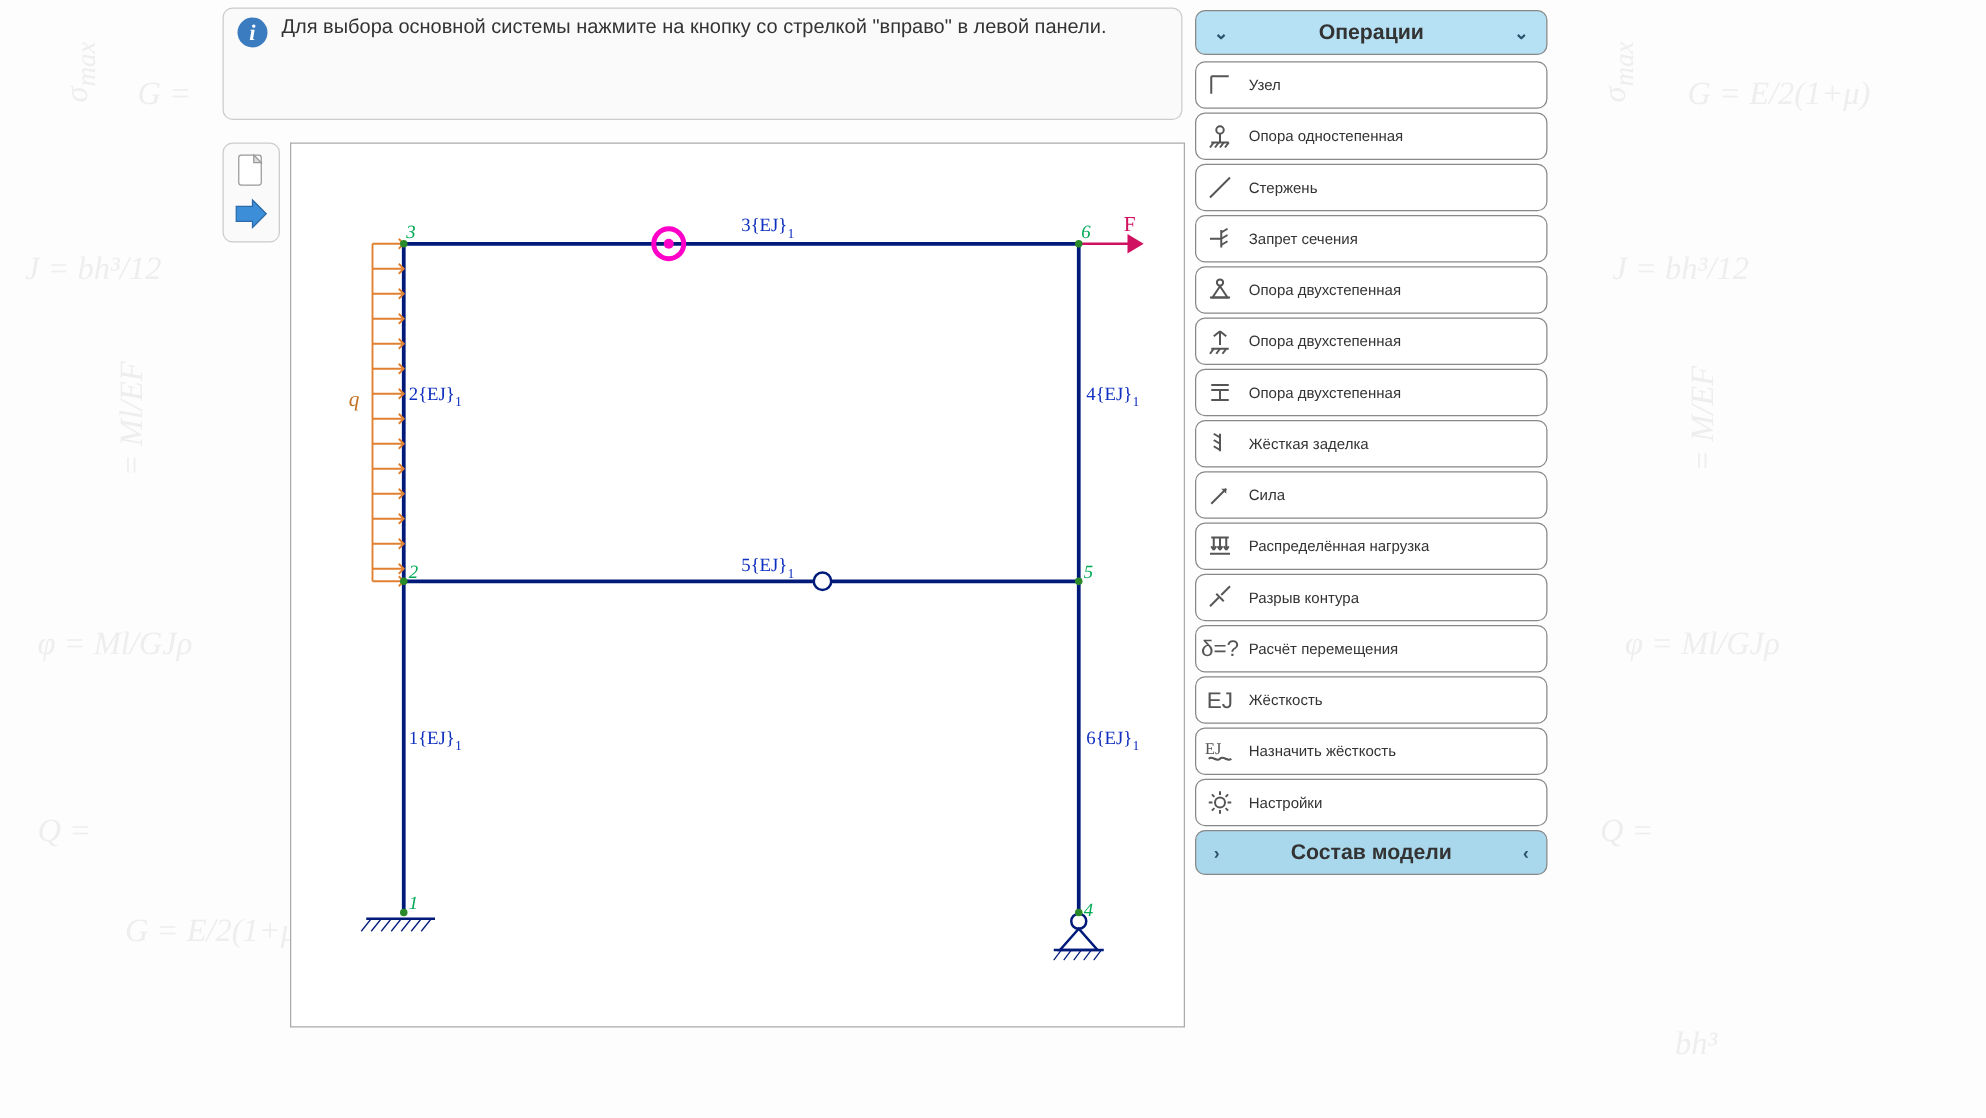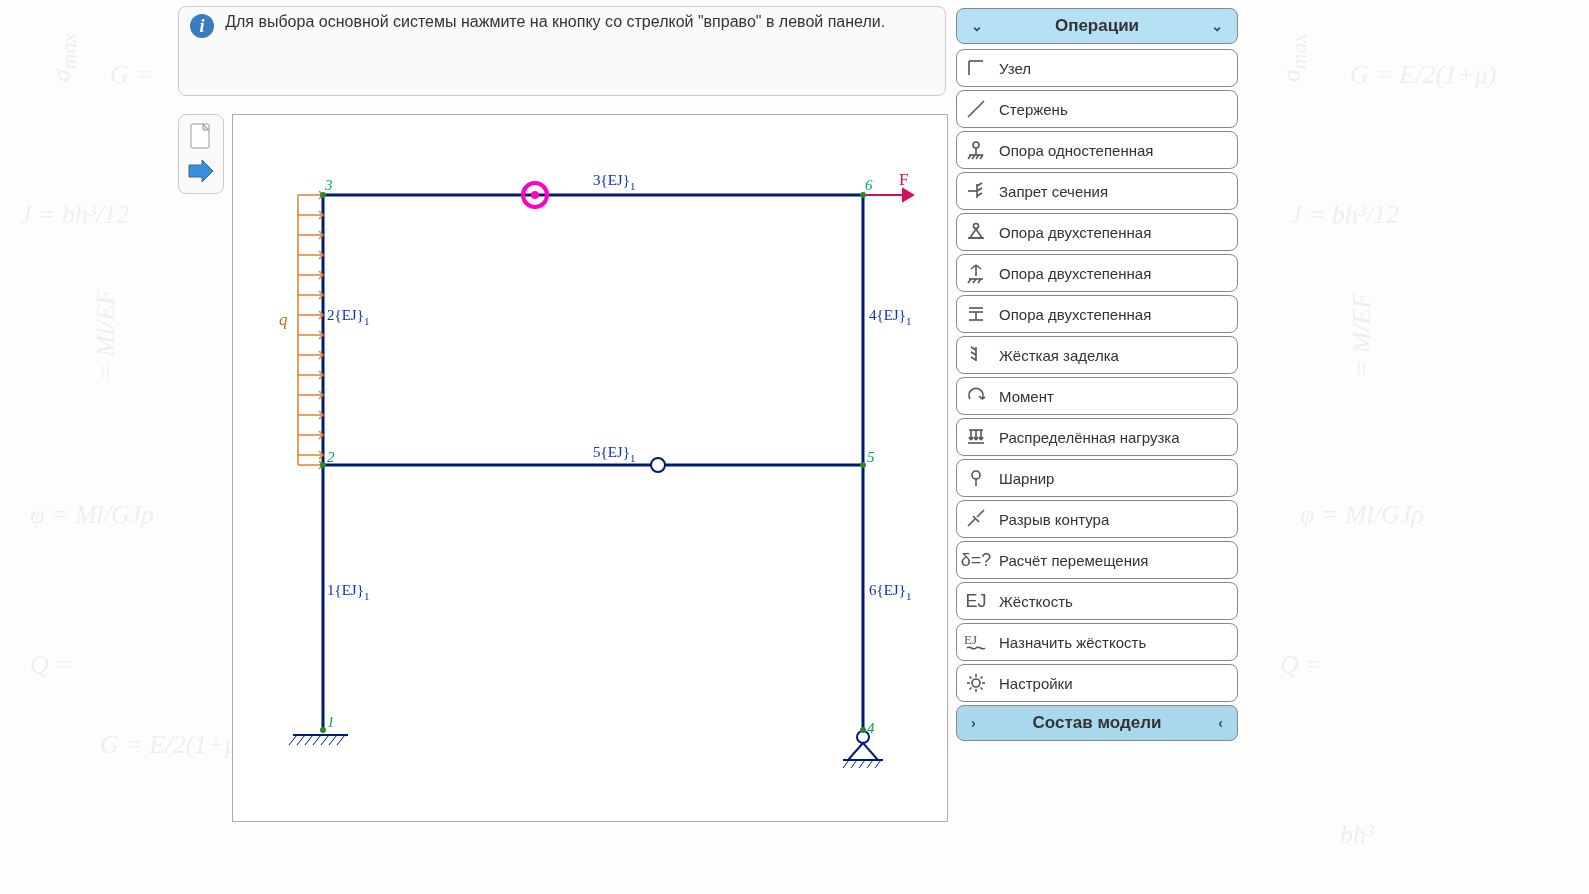--- a/index.html
+++ b/index.html
@@ -22,21 +22,21 @@
 .canvas-wrap svg{width:100%;height:100%;}
 
 
 .rpanel{position:absolute;left:956px;top:8px;width:282px;}
 .panel-hdr{height:34px;border:1px solid #888;border-radius:8px;background:#b6e0f3;display:flex;align-items:center;justify-content:center;font-weight:bold;font-size:17px;position:relative;cursor:pointer;margin-bottom:5px;}
 .panel-hdr.sec{background:#a9d8ec;}
 .chev{position:absolute;font-size:14px;color:#2b506b;}
 .chev.l{left:14px;} .chev.r{right:14px;}
 .op-btn{height:36px;border:1px solid #888;border-radius:8px;background:#fff;margin-bottom:3px;display:flex;align-items:center;cursor:pointer;padding:0 6px;}
 .op-icon{width:26px;height:26px;display:flex;align-items:center;justify-content:center;font-size:18px;color:#555;margin-right:10px;flex:0 0 26px;}
-.op-label{font-size:15px;color:#333;}
+.op-label{font-size:12px;color:#333;}
 
 .beam{stroke:#001a7a;stroke-width:3;fill:none;}
 .node-dot{fill:#2a8a2a;}
 .node-lbl{font:italic 15px "Times New Roman";fill:#0a5;}
 .ej-lbl{font:15px "Times New Roman";fill:#1030c0;}
 .ej-lbl .br{fill:#1030c0;}
 .hinge{fill:#fff;stroke:#001a7a;stroke-width:2;}
 .dist{stroke:#e08030;stroke-width:1.5;fill:none;}
 .dist-lbl{font:italic 17px "Times New Roman";fill:#c07020;}
 .force{stroke:#d01060;stroke-width:2;fill:#d01060;}
@@ -206,42 +206,42 @@
             <svg width="22" height="22">
               <line x1="4" y1="18" x2="4" y2="4" stroke="#555" stroke-width="1.6" fill="none"></line>
               <line x1="4" y1="4" x2="18" y2="4" stroke="#555" stroke-width="1.6" fill="none"></line>
             </svg>
           </span>
           <span class="op-label">Узел</span>
         </div>
         <div class="op-btn">
           <span class="op-icon">
             <svg width="22" height="22">
-              <line x1="3" y1="19" x2="19" y2="3" stroke="#555" stroke-width="1.6" fill="none"></line>
-            </svg>
-          </span>
-          <span class="op-label">Стержень</span>
-        </div>
-        <div class="op-btn">
-          <span class="op-icon">
-            <svg width="22" height="22">
               <circle cx="11" cy="6" r="3" stroke="#555" stroke-width="1.6" fill="none"></circle>
               <line x1="11" y1="9" x2="11" y2="16" stroke="#555" stroke-width="1.6" fill="none"></line>
               <line x1="4" y1="16" x2="18" y2="16" stroke="#555" stroke-width="1.6" fill="none"></line>
               <line x1="6" y1="16" x2="3" y2="20" stroke="#555" stroke-width="1.6" fill="none"></line>
               <line x1="10" y1="16" x2="7" y2="20" stroke="#555" stroke-width="1.6" fill="none"></line>
               <line x1="14" y1="16" x2="11" y2="20" stroke="#555" stroke-width="1.6" fill="none"></line>
               <line x1="18" y1="16" x2="15" y2="20" stroke="#555" stroke-width="1.6" fill="none"></line>
             </svg>
           </span>
           <span class="op-label">Опора одностепенная</span>
         </div>
         <div class="op-btn">
           <span class="op-icon">
             <svg width="22" height="22">
+              <line x1="3" y1="19" x2="19" y2="3" stroke="#555" stroke-width="1.6" fill="none"></line>
+            </svg>
+          </span>
+          <span class="op-label">Стержень</span>
+        </div>
+        <div class="op-btn">
+          <span class="op-icon">
+            <svg width="22" height="22">
               <line x1="3" y1="11" x2="12" y2="11" stroke="#555" stroke-width="1.6" fill="none"></line>
               <line x1="12" y1="4" x2="12" y2="18" stroke="#555" stroke-width="1.6" fill="none"></line>
               <line x1="12" y1="6" x2="17" y2="3" stroke="#555" stroke-width="1.6" fill="none"></line>
               <line x1="12" y1="11" x2="17" y2="8" stroke="#555" stroke-width="1.6" fill="none"></line>
               <line x1="12" y1="16" x2="17" y2="13" stroke="#555" stroke-width="1.6" fill="none"></line>
             </svg>
           </span>
           <span class="op-label">Запрет сечения</span>
         </div>
         <div class="op-btn">
@@ -286,49 +286,40 @@
               <line x1="11" y1="6" x2="6" y2="3" stroke="#555" stroke-width="1.6" fill="none"></line>
               <line x1="11" y1="11" x2="6" y2="8" stroke="#555" stroke-width="1.6" fill="none"></line>
               <line x1="11" y1="16" x2="6" y2="13" stroke="#555" stroke-width="1.6" fill="none"></line>
             </svg>
           </span>
           <span class="op-label">Жёсткая заделка</span>
         </div>
         <div class="op-btn">
           <span class="op-icon">
             <svg width="22" height="22">
-              <path d="M5 14 A7 7 0 1 1 17 14" stroke="#555" stroke-width="1.6" fill="none"></path>
-              <path d="M17 14 L14 11 M17 14 L20 12" stroke="#555" stroke-width="1.6" fill="none"></path>
-            </svg>
-          </span>
-          <span class="op-label">Момент</span>
+              <line x1="4" y1="18" x2="16" y2="6" stroke="#555" stroke-width="1.6" fill="none"></line>
+              <path d="M16 6 L12 6 L16 10 Z" fill="#555"></path>
+            </svg>
+          </span>
+          <span class="op-label">Сила</span>
         </div>
         <div class="op-btn">
           <span class="op-icon">
             <svg width="22" height="22">
               <line x1="4" y1="4" x2="18" y2="4" stroke="#555" stroke-width="1.6" fill="none"></line>
               <line x1="6" y1="4" x2="6" y2="14" stroke="#555" stroke-width="1.6" fill="none"></line>
               <line x1="11" y1="4" x2="11" y2="14" stroke="#555" stroke-width="1.6" fill="none"></line>
               <line x1="16" y1="4" x2="16" y2="14" stroke="#555" stroke-width="1.6" fill="none"></line>
               <path d="M6 14 L4 11 M6 14 L8 11" stroke="#555" stroke-width="1.6" fill="none"></path>
               <path d="M11 14 L9 11 M11 14 L13 11" stroke="#555" stroke-width="1.6" fill="none"></path>
               <path d="M16 14 L14 11 M16 14 L18 11" stroke="#555" stroke-width="1.6" fill="none"></path>
               <line x1="3" y1="17" x2="19" y2="17" stroke="#555" stroke-width="1.6" fill="none"></line>
             </svg>
           </span>
           <span class="op-label">Распределённая нагрузка</span>
-        </div>
-        <div class="op-btn">
-          <span class="op-icon">
-            <svg width="22" height="22">
-              <circle cx="11" cy="8" r="4" stroke="#555" stroke-width="1.6" fill="none"></circle>
-              <line x1="11" y1="12" x2="11" y2="19" stroke="#555" stroke-width="1.6" fill="none"></line>
-            </svg>
-          </span>
-          <span class="op-label">Шарнир</span>
         </div>
         <div class="op-btn">
           <span class="op-icon">
             <svg width="22" height="22">
               <line x1="3" y1="18" x2="10" y2="11" stroke="#555" stroke-width="1.6" fill="none"></line>
               <line x1="12" y1="9" x2="19" y2="2" stroke="#555" stroke-width="1.6" fill="none"></line>
               <line x1="8" y1="8" x2="14" y2="14" stroke="#555" stroke-width="1.6" fill="none"></line>
             </svg>
           </span>
           <span class="op-label">Разрыв контура</span>

